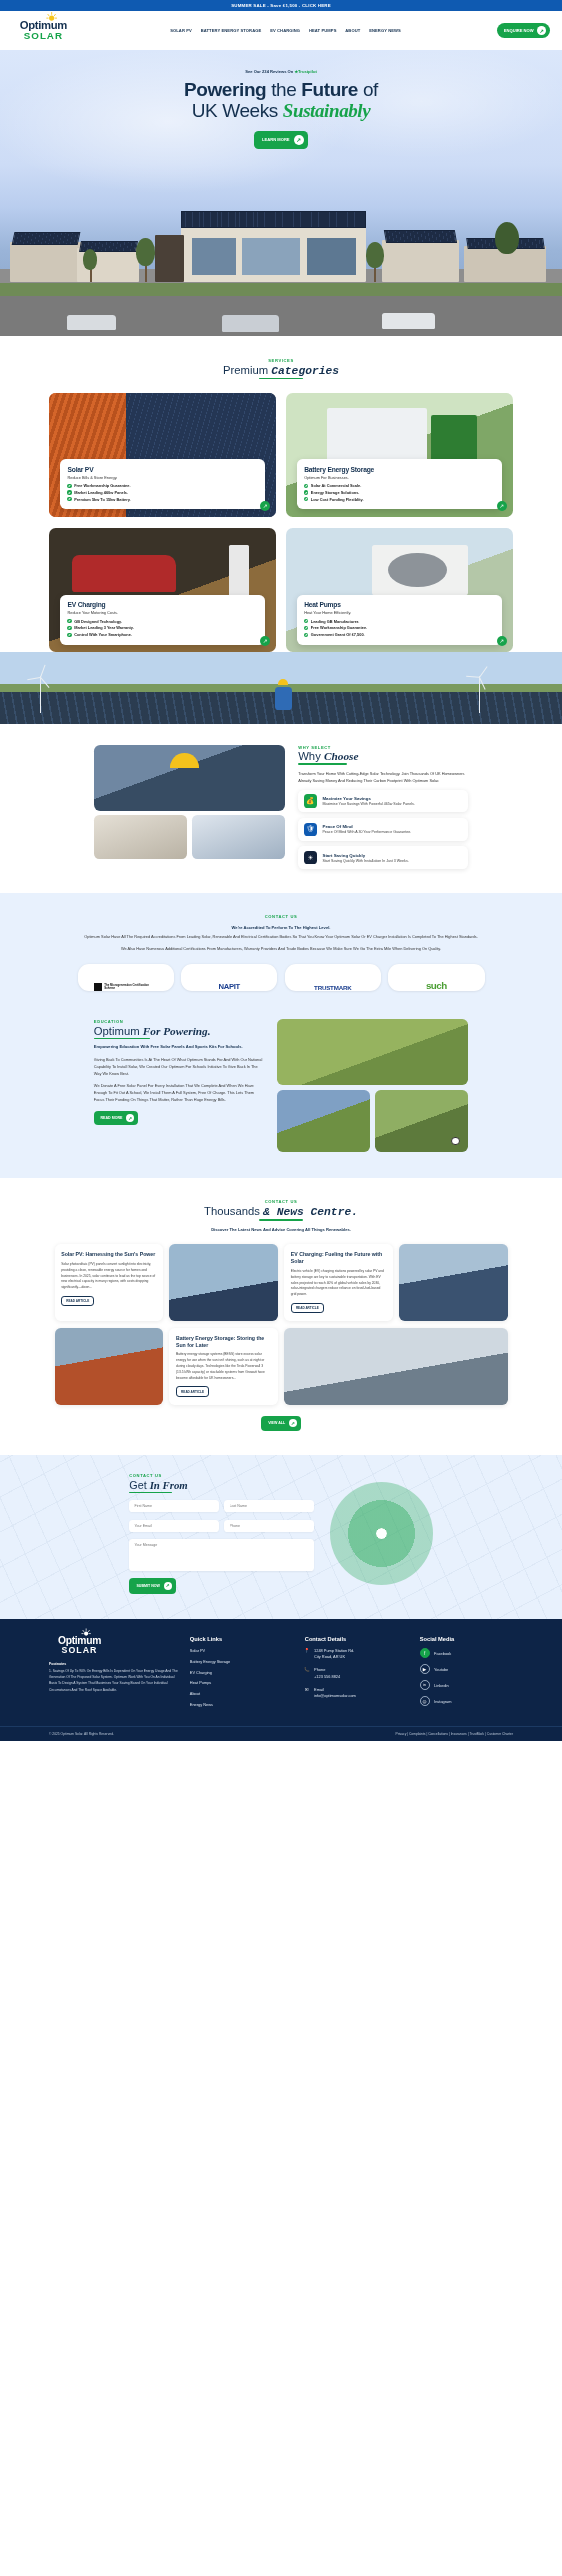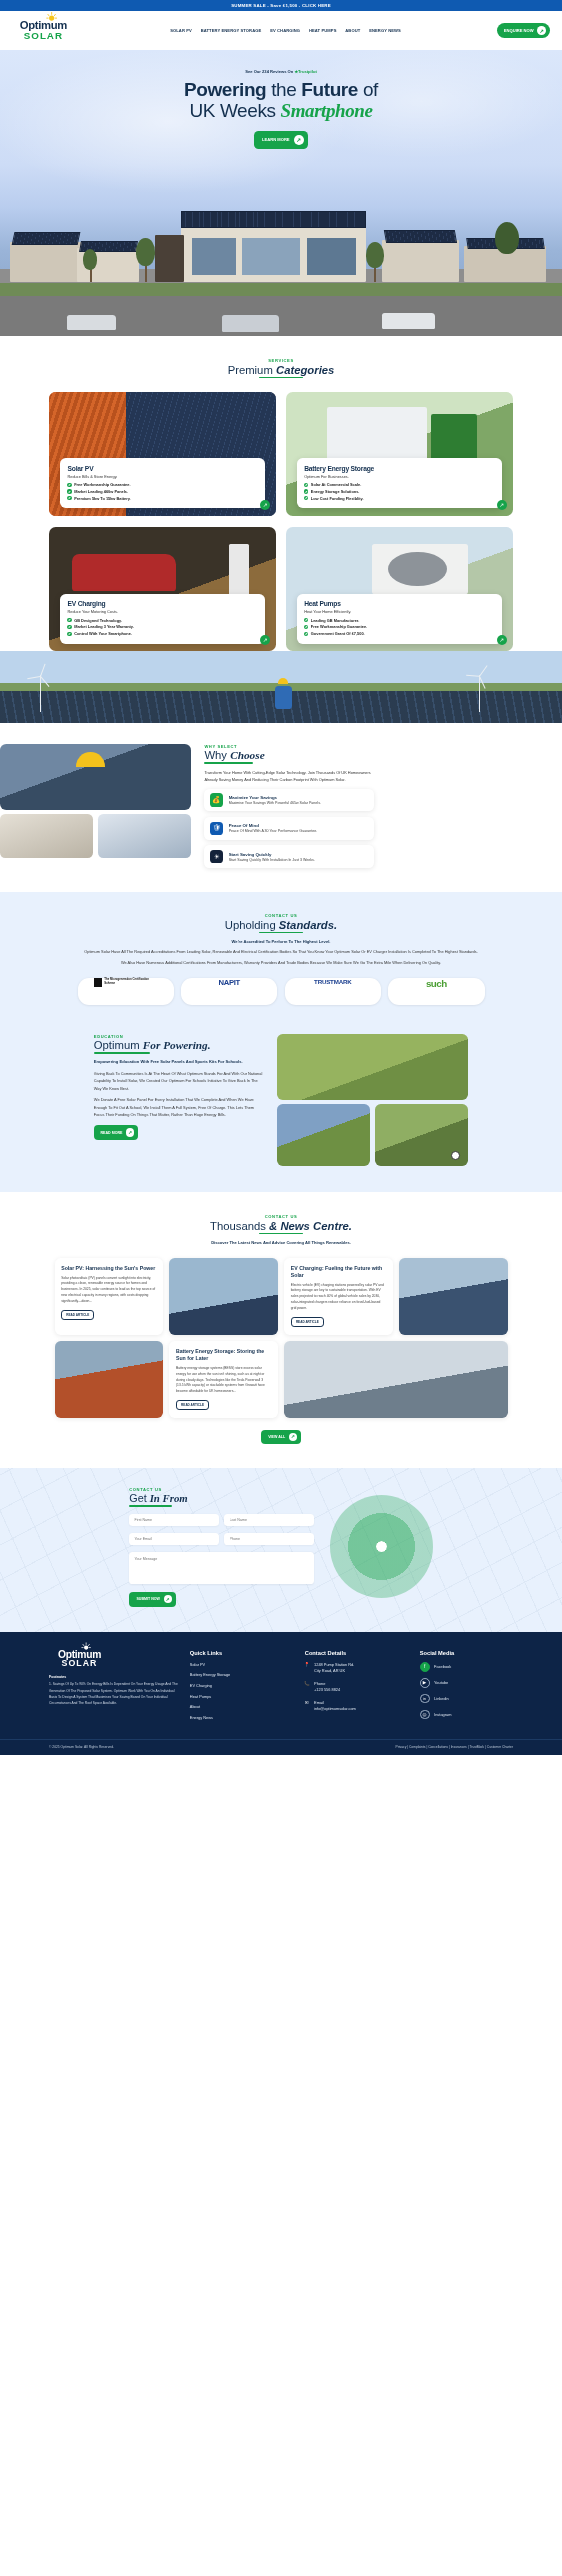--- a/index.html
+++ b/index.html
@@ -50,21 +50,21 @@
   .sc-house{position:absolute;background:#d9d2c5;border-radius:1px;}
   .sc-roofpv{position:absolute;background:repeating-linear-gradient(90deg,#1d2b44 0 3.1px,#2c3d5c 3.1px 3.6px);
     border:0.5px solid #16233a;}
   .sc-tree{position:absolute;border-radius:50% 50% 45% 45%;background:#4d6b3a;}
   .sc-trunk{position:absolute;background:#6b553c;width:1.5px;}
   .sc-car{position:absolute;background:#d8dce0;border-radius:2.6px 3.6px 1.5px 1.5px;}
   .sc-win{position:absolute;background:#9fb8cf;}
   
   .kicker{text-align:center;color:#16a34a;font-size:4.1px;font-weight:700;letter-spacing:0.6px;}
   .sec-title{text-align:center;font-size:11.3px;font-weight:400;color:#14304f;margin-top:1px;position:relative;}
-  .sec-title em{font-family:Liberation Sans, sans-serif;font-weight:700;font-style:italic;}
+  .sec-title em{font-family:Liberation Mono, monospace;font-weight:700;font-style:italic;}
   .underline{display:block;width:44px;height:1.5px;background:#16a34a;border-radius:1.5px;margin:1px auto 0;}
   .services{padding:21.6px 0 0;background:#fff;}
   .cards{width:464px;margin:13.4px auto 0;display:grid;grid-template-columns:1fr 1fr;gap:11.3px 9.3px;}
   .card{position:relative;height:124px;border-radius:6.7px;overflow:hidden;}
   .card .photo{position:absolute;inset:0;}
   .card .panel{position:absolute;left:11.3px;right:11.3px;bottom:7.2px;background:#fff;
     border-radius:5.7px;padding:6.7px 7.2px 7.7px;box-shadow:0 2.1px 7.2px rgba(0,0,0,.14);}
   .card h3{font-size:6.7px;font-weight:700;color:#14304f;letter-spacing:-0.2px;}
   .card .sub{font-size:3.9px;color:#333;margin-top:2.1px;}
   .card ul{list-style:none;margin-top:3.1px;}
@@ -85,21 +85,21 @@
   .tile-roof{position:absolute;left:0;top:0;width:40%;height:100%;
     background:repeating-linear-gradient(108deg,#b8511d 0 3.6px,#d4652a 3.6px 6.7px);}
   
   .strip{height:72px;background:linear-gradient(180deg,#bcd4ec 0 45%,#7a9a5e 45% 100%);position:relative;overflow:hidden;}
   .strip .turbine{position:absolute;bottom:11.3px;width:1px;height:37px;background:#e9eef2;}
   .strip .blade{position:absolute;width:1px;height:13.4px;background:#e9eef2;transform-origin:bottom center;}
   .strip .pvfield{position:absolute;bottom:0;left:0;right:0;height:32px;
     background:repeating-linear-gradient(80deg,#24344f 0 7.2px,#32486b 7.2px 8.8px);opacity:.92;}
   .strip .worker{position:absolute;left:48%;bottom:7.2px;width:27px;height:38px;}
   
-  .why{padding:20.6px 0 24px;background:#fff;display:flex;gap:13.4px;}
+  .why{padding:20.6px 0 24px;background:#fff;display:flex;justify-content:center;gap:13.4px;}
   .why-left{width:191px;}
   .wl-img{border-radius:6.2px;overflow:hidden;}
   .wl-top{height:66px;background:linear-gradient(160deg,#6f87a2 0 40%,#374c63 40% 100%);position:relative;}
   .wl-hat{position:absolute;left:40%;top:8.2px;width:29px;height:15.5px;border-radius:14.4px 14.4px 0 0;background:#f4c21c;}
   .wl-bottom{display:flex;gap:4.6px;margin-top:4.6px;}
   .wl-b1{flex:1;height:44px;border-radius:5.2px;background:linear-gradient(160deg,#e5e0d6,#b9b2a4);}
   .wl-b2{flex:1;height:44px;border-radius:5.2px;background:linear-gradient(160deg,#dfe6ee,#9fb0c2);}
   .why-right{width:170px;}
   .why-right .kicker{text-align:left;}
   .why-right h2{text-align:left;font-size:11.3px;font-weight:400;margin-top:0.5px;}
@@ -111,21 +111,21 @@
   .feat .ic{width:13.4px;height:13.4px;border-radius:3.6px;display:flex;align-items:center;
     justify-content:center;color:#fff;font-size:6.7px;flex:0 0 auto;}
   .feat h4{font-size:4.4px;font-weight:700;color:#14304f;}
   .feat p{font-size:3.6px;color:#444;margin-top:1px;}
   
   .standards{background:#e8f1fd;padding:20.6px 0 24px;}
   .std-sub{text-align:center;font-size:4.1px;font-weight:700;margin-top:6.2px;color:#14304f;}
   .std-p{width:402px;margin:4.6px auto 0;text-align:center;font-size:3.9px;line-height:1.75;color:#333;}
   .badges{width:407px;margin:11.3px auto 0;display:grid;grid-template-columns:repeat(4,1fr);gap:7.2px;}
   .badge{height:27px;background:#fff;border-radius:11px;box-shadow:0 0.5px 2.6px rgba(0,0,0,.10);
-    display:flex;align-items:flex-start;justify-content:center;gap:2.6px;padding:0 16px;}
+    display:flex;align-items:flex-end;justify-content:center;gap:2.6px;padding:0 16px;}
   .badge .sq{width:8.2px;height:8.2px;background:#111;flex:0 0 auto;}
   .bg-txt{font-size:2.8px;font-weight:700;color:#111;line-height:1.25;}
   .napit{font-size:7.7px;font-weight:700;color:#1b3f8f;letter-spacing:-0.3px;}
   .tmark{font-size:6.2px;font-weight:700;color:#1b3f8f;letter-spacing:-0.2px;}
   .epvs{font-size:9.8px;font-weight:700;color:#4a9e33;letter-spacing:-0.5px;}
   
   .schools{background:#e8f1fd;padding:4.1px 0 26px;display:flex;justify-content:center;gap:13.4px;}
   .sch-left{width:170px;}
   .sch-left .kicker{text-align:left;}
   .sch-left h2{text-align:left;font-size:11.3px;font-weight:400;margin-top:0.5px;}
@@ -248,21 +248,21 @@
 <section class="hero">
   <div class="hero-sky"></div>
 
   <div class="trust">
     <span>See Our </span><b>234 Reviews On</b>
     <span class="tp">★</span><span class="tp">Trustpilot</span>
   </div>
 
   <h1>
     <span>Powering</span><span class="lt"> the </span><span>Future</span><span class="lt"> of</span><br>
-    <span class="lt">UK Weeks </span><span class="sus">Smartphone</span>
+    <span class="lt">UK Weeks </span><span class="sus">Sustainably</span>
   </h1>
 
   <button class="learn">
     <span>LEARN MORE</span>
     <span class="circ">↗</span>
   </button>
 
   <div class="scene">
     <div class="sc-ground"></div>
     <div class="sc-grass"></div>
@@ -469,24 +469,20 @@
       <div>
         <h4>Start Saving Quickly</h4>
         <p>Start Saving Quickly With Installation In Just 3 Weeks.</p>
       </div>
     </div>
   </div>
 </section>
 
 <section class="standards">
   <div class="kicker">CONTACT US</div>
-  <h2 class="sec-title">
-    <span>Upholding </span><em>Standards.</em>
-    <span class="underline"></span>
-  </h2>
   <div class="std-sub">We're Accredited To Perform To The Highest Level.</div>
   <p class="std-p">Optimum Solar Have All The Required Accreditations From Leading Solar, Renewable And Electrical Certification Bodies So That You Know Your Optimum Solar Or EV Charger Installation Is Completed To The Highest Standards.</p>
   <p class="std-p">We Also Have Numerous Additional Certifications From Manufacturers, Warranty Providers And Trade Bodies Because We Make Sure We Go The Extra Mile When Delivering On Quality.</p>
 
   <div class="badges">
     <div class="badge">
       <span class="sq"></span>
       <span class="bg-txt">The Microgeneration Certification Scheme</span>
     </div>
     <div class="badge">

